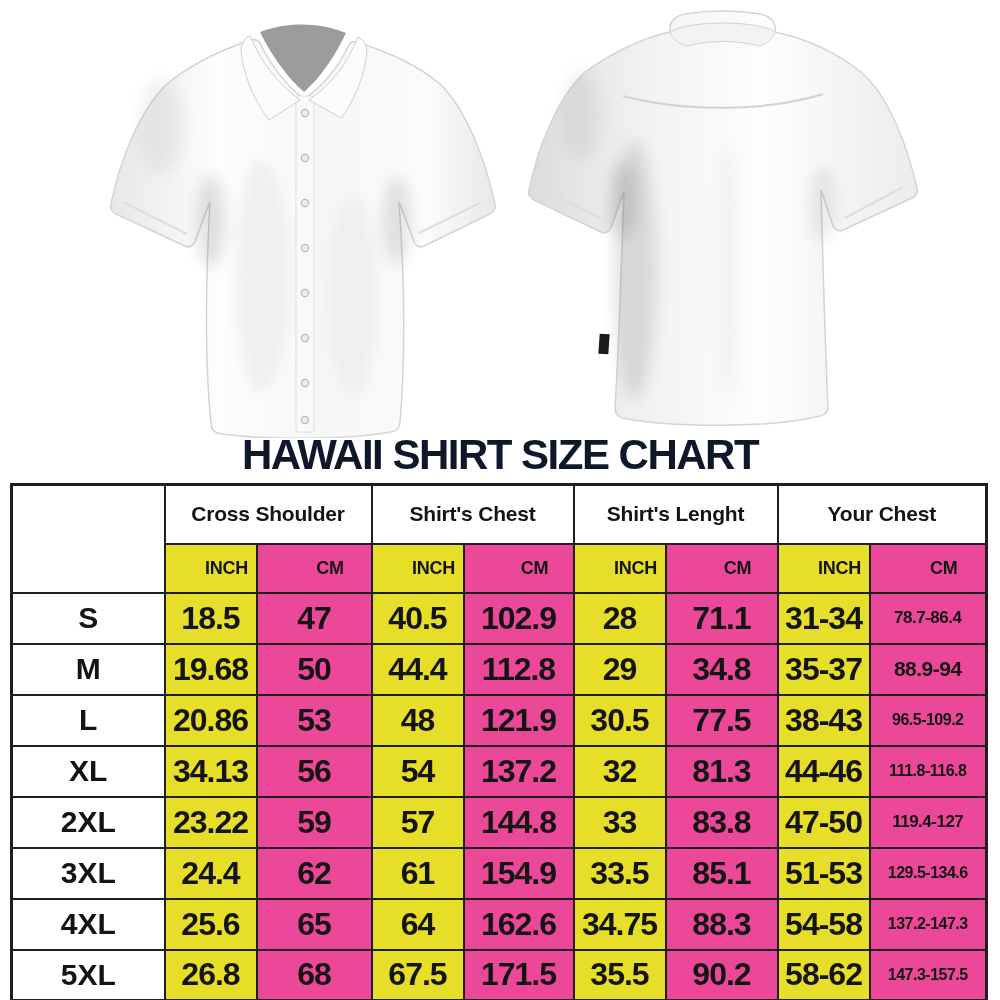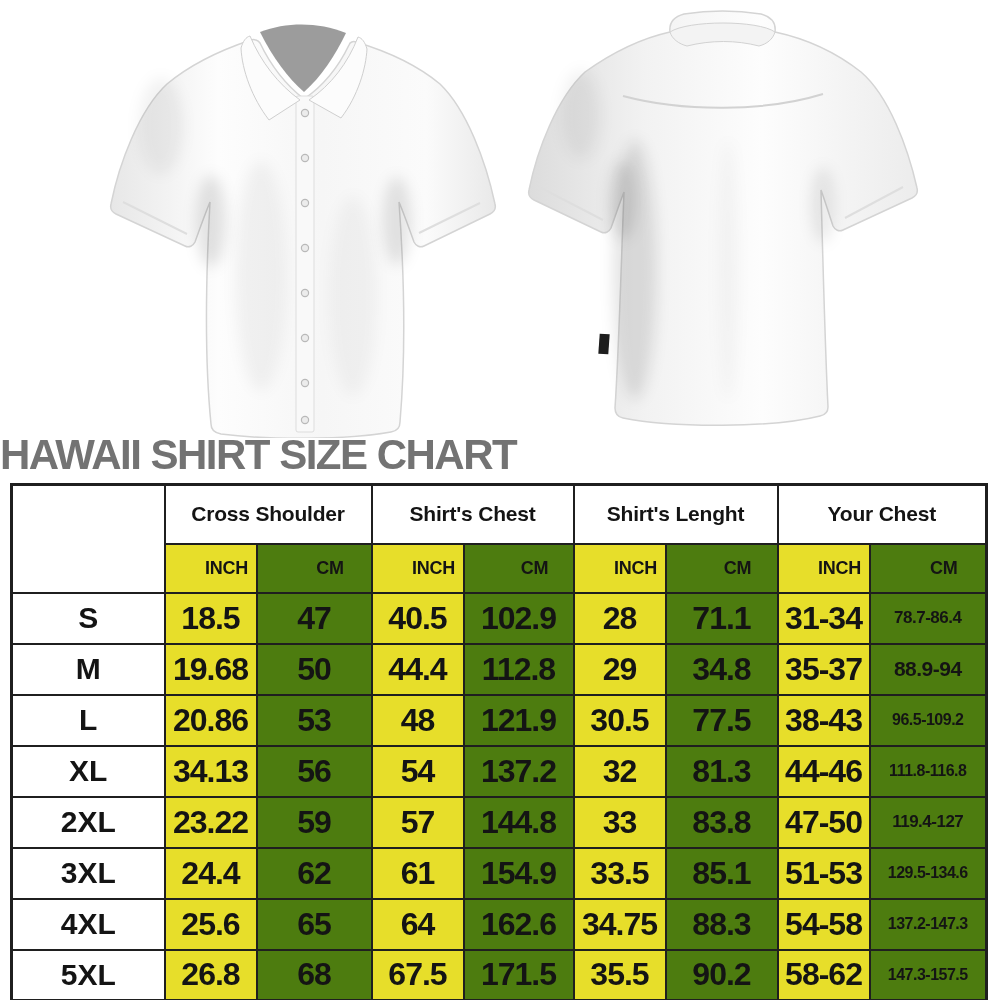--- a/index.html
+++ b/index.html
@@ -12,22 +12,22 @@
   html,body{background:#fff;}
   body{font-family:"Liberation Sans",sans-serif;color:var(--ink);}
   .page{position:relative;width:1000px;height:1000px;background:var(--bg);overflow:hidden;}
 
   .shirts{position:absolute;left:0;top:0;width:1000px;height:440px;}
   .shirt-front{position:absolute;left:103px;top:6px;}
   .shirt-back{position:absolute;left:523px;top:0px;}
 
   .title{
     position:absolute;left:0;top:430px;width:1000px;height:52px;
-    text-align:left;font-size:42px;line-height:50px;font-weight:700;
-    letter-spacing:-1.5px;color:#737373;
+    text-align:center;font-size:42px;line-height:50px;font-weight:700;
+    letter-spacing:-1.5px;color:#0f172a;
   }
 
   table.size-chart{
     position:absolute;left:10px;top:483px;width:975px;
     border-collapse:collapse;table-layout:fixed;
     border:3px solid var(--border);
     background:#fff;
   }
   .size-chart th,.size-chart td{
     border:2px solid var(--border);
@@ -35,21 +35,21 @@
     color:var(--ink);font-weight:700;overflow:hidden;white-space:nowrap;
   }
   tr.group-row{height:59px;}
   tr.group-row th{font-size:21px;letter-spacing:-0.2px;background:#fff;}
   tr.unit-row{height:49px;}
   tr.unit-row th{font-size:18px;letter-spacing:-0.3px;padding-left:32px;}
   .size-chart tbody tr{height:51px;}
   .size-chart td{font-size:32px;letter-spacing:-1px;}
   .size-chart td.size-cell{font-size:30px;letter-spacing:0;}
   .inch-cell{background:var(--accent);}
-  .cm-cell{background:#4d7c0f;}
+  .cm-cell{background:#ec4899;}
   .corner{background:#fff;}
 </style>
 </head>
 <body>
 
 <div class="page">
 
   <div class="shirts">
 
     <svg class="shirt-front" width="397" height="432" viewBox="0 0 397 432" aria-hidden="true">

